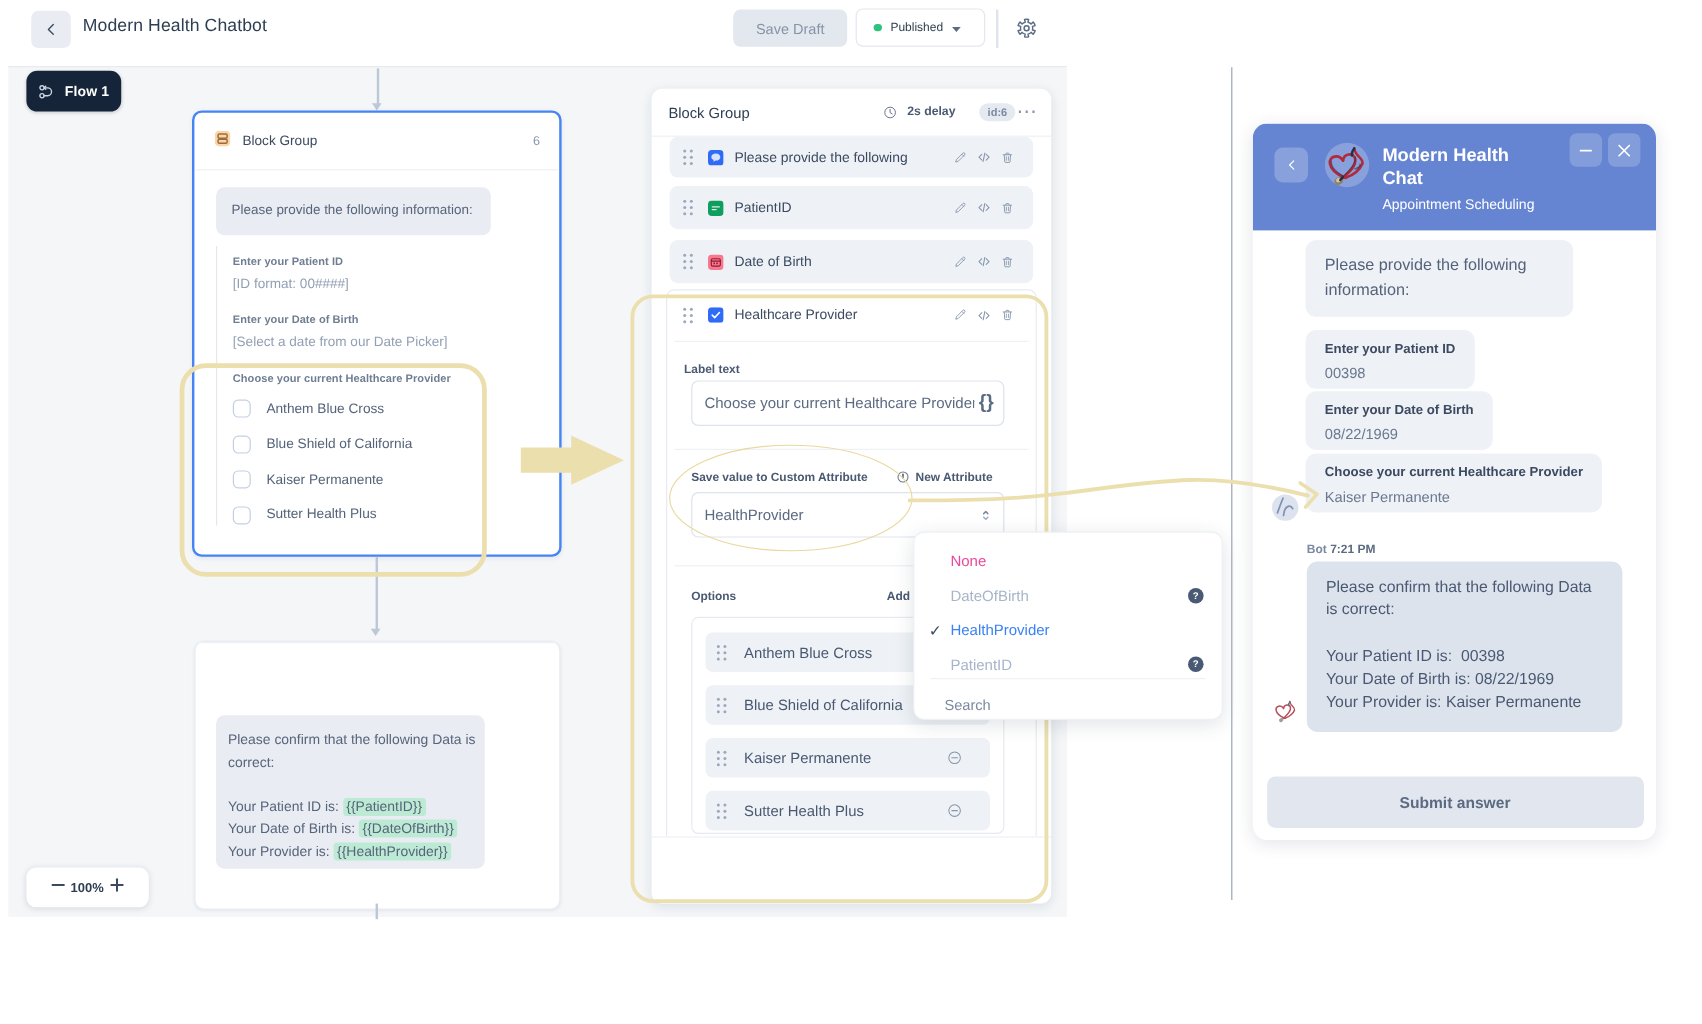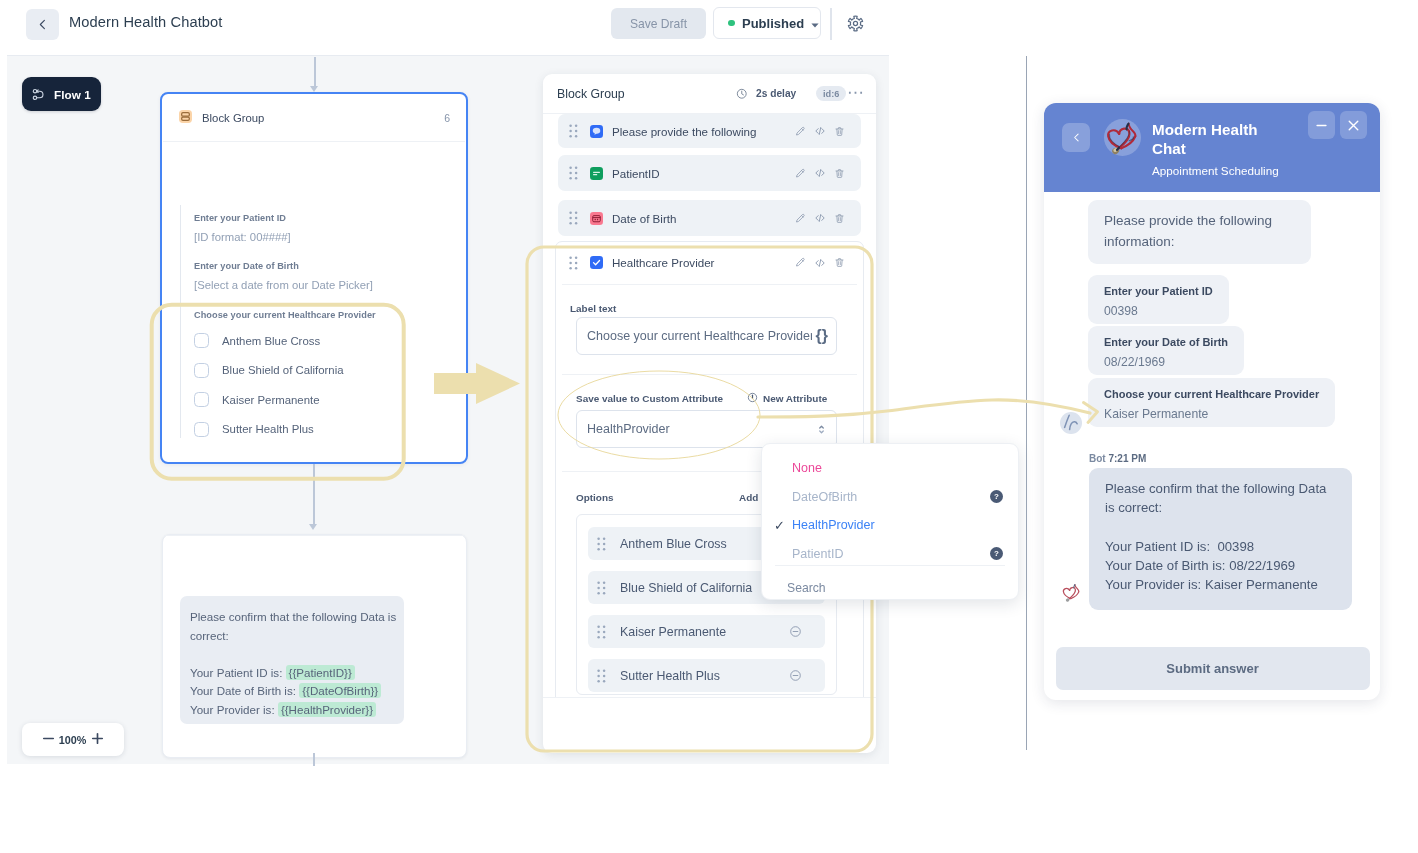--- a/index.html
+++ b/index.html
@@ -11,29 +11,29 @@
   .topbar { position:absolute; left:0; top:0; width:1418px; height:55px; background:#fff; }
   .back-btn { position:absolute; left:26px; top:9px; width:33px; height:31px; border-radius:6px;
               background:#e9edf3; display:flex; align-items:center; justify-content:center; }
   .page-title { position:absolute; left:69px; top:14px; font-size:14.65px; color:#2c3e50; font-weight:400; letter-spacing:.1px;}
   .save-draft { position:absolute; left:611px; top:8px; width:95px; height:31px; border-radius:6px;
                 background:#e3e8ef; display:flex; align-items:center; justify-content:center;
                 font-size:12.1px; color:#8794a8; }
   .publish { position:absolute; left:713px; top:7px; width:108px; height:32px; border-radius:6px;
              background:#fff; border:1px solid #e3e7ee; display:flex; align-items:center; }
   .publish .dot { width:6.5px; height:6.5px; border-radius:50%; background:#2ec27e; margin-left:14px; }
-  .publish .lbl { font-size:13px; color:#2c3e50; margin-left:7.5px;font-weight:bold; }
+  .publish .lbl { font-size:10px; color:#2c3e50; margin-left:7.5px; }
   .publish .caret { margin-left:7px; }
   .vsep { position:absolute; left:830px; top:8px; width:1.6px; height:32px; background:#dfe4ec; }
   .gear { position:absolute; left:847px; top:15px; }
 
   
   .canvas { position:absolute; left:7px; top:55px; width:882px; height:709px; background:#f4f6f8;
             border-top:1px solid #e7ebf1; }
-  .flow-badge { position:absolute; left:15px; top:21px; height:34px; border-radius:9px; background:#16243a;
+  .flow-badge { position:absolute; left:15px; top:3px; height:34px; border-radius:9px; background:#16243a;
                 display:flex; align-items:center; padding:0 10px 0 10px; box-shadow:0 1px 3px rgba(20,30,50,.18); }
   .flow-badge .lbl { font-size:11.7px; color:#fff; font-weight:700; margin-left:7px; letter-spacing:.1px;}
 
   
   .node { position:absolute; background:#fff; border-radius:8px; }
   .node-head { display:flex; align-items:center; height:47px; padding:0 16px 0 17px; position:relative;}
   .node-head .ttl { font-size:11.35px; color:#3c4a61; margin-left:10px; }
   .node-head .num { position:absolute; right:16px; font-size:10.5px; color:#8795ab; }
   .node-sep { height:1px; background:#eef1f5; margin:0 1px; }
 
@@ -173,20 +173,22 @@
           <svg width="13" height="13" viewBox="0 0 20 20">
             <rect x="0" y="0" width="20" height="20" rx="5.6" fill="#fbd4a8"></rect>
             <rect x="4.1" y="4.2" width="11.8" height="5.3" rx="2" fill="none" stroke="#9a6c3b" stroke-width="1.9"></rect>
             <rect x="4.1" y="10.8" width="11.8" height="5.1" rx="2" fill="none" stroke="#9a6c3b" stroke-width="1.9"></rect>
           </svg>
         </span>
         <span class="ttl">Block Group</span>
         <span class="num">6</span>
       </div>
       <div class="node-sep"></div>
+      <div class="bubble-grey" style="position:absolute; left:18px; top:62px; width:229px; height:40px; padding:0 13px; display:flex;
+                  align-items:center; font-size:11.2px; white-space:nowrap;">Please provide the following information:</div>
 
       <div class="form-rail" style="left:18px; top:111px; height:233px;"></div>
 
       <div style="position:absolute; left:32px; top:119px;">
         <div class="f-label">Enter your Patient ID</div>
         <div class="f-value" style="margin-top:8px;">[ID format: 00####]</div>
       </div>
       <div style="position:absolute; left:32px; top:167px;">
         <div class="f-label">Enter your Date of Birth</div>
         <div class="f-value" style="margin-top:8px;">[Select a date from our Date Picker]</div>

